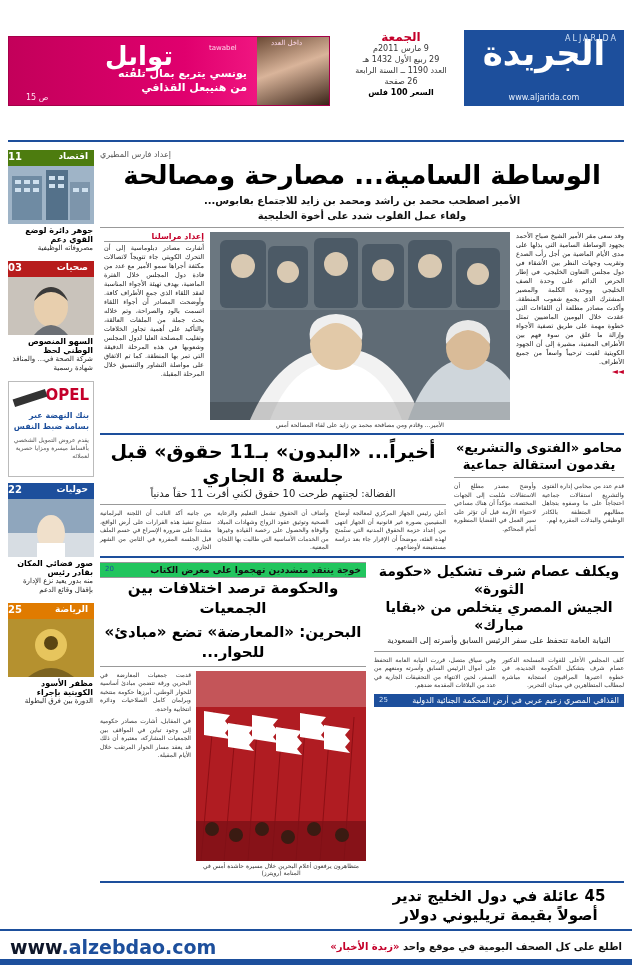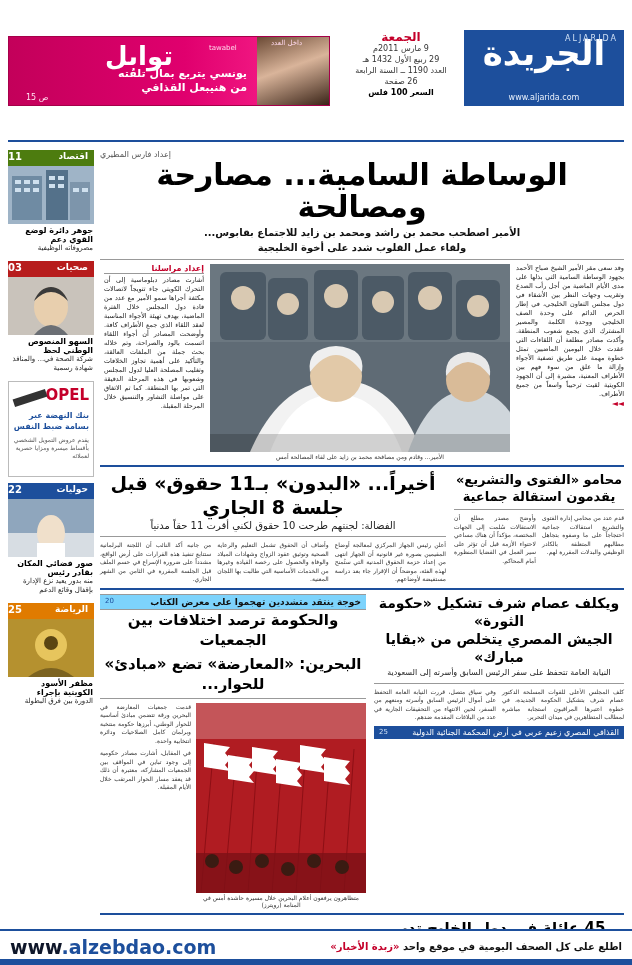--- a/index.html
+++ b/index.html
@@ -67,21 +67,21 @@
   }
   .adbox .logo{position:absolute;right:4px;top:4px;font-size:15px;font-weight:bold;color:#c4002a;}
   .adbox .t{position:absolute;right:4px;top:28px;width:78px;text-align:right;font-size:8px;font-weight:bold;color:#1d4f9c;line-height:11px;}
   .adbox .s{position:absolute;right:4px;bottom:16px;width:78px;text-align:right;font-size:6px;color:#555;line-height:8px;}
   .adbox .pen{position:absolute;left:4px;top:12px;width:34px;height:8px;background:#333;transform:rotate(-18deg);}
 
   
   .main{position:absolute;left:100px;top:150px;width:524px;}
   .hl-kicker{font-size:8px;color:#555;text-align:left;}
   .headline{
-    font-size:30px;font-weight:bold;color:#000;text-align:center;line-height:32px;
+    font-size:26px;font-weight:bold;color:#000;text-align:center;line-height:32px;
     margin:0 0 2px 0;
   }
   .subhead{font-size:10px;color:#111;text-align:center;line-height:15px;font-weight:bold;}
   .lede-img{width:300px;height:188px;display:block;}
   .imgcap{font-size:6px;color:#333;text-align:center;padding:1px 0;}
   .body-col{font-size:6.5px;line-height:9px;color:#222;text-align:justify;}
   .redtag{color:#c4002a;font-weight:bold;font-size:8px;text-align:right;}
   .sec-title{font-size:19px;font-weight:bold;text-align:center;line-height:24px;}
   .sec-sub{font-size:10px;text-align:center;color:#222;line-height:13px;}
   .hr-thin{height:1px;background:#999;margin:4px 0;}
@@ -333,21 +333,21 @@
           <div class="col tiny">كلف المجلس الأعلى للقوات المسلحة الدكتور عصام شرف بتشكيل الحكومة الجديدة، في خطوة اعتبرها المراقبون استجابة مباشرة لمطالب المتظاهرين في ميدان التحرير.</div>
           <div class="col tiny">وفي سياق متصل، قررت النيابة العامة التحفظ على أموال الرئيس السابق وأسرته ومنعهم من السفر، لحين الانتهاء من التحقيقات الجارية في عدد من البلاغات المقدمة ضدهم.</div>
         </div>
         <div class="bar-cap" style="margin-top:4px;">
           <span class="n">25</span>
           <span>القذافي المصري زعيم عربي في أرض المحكمة الجنائية الدولية</span>
         </div>
       </div>
 
       <div style="flex:1;">
-        <div class="bar-cap" style="background:#7dd3fc;color:#111;border-top:1px solid #999;border-bottom:1px solid #999;">
+        <div class="bar-cap" style="background:#22c55e;color:#111;border-top:1px solid #999;border-bottom:1px solid #999;">
           <span class="n" style="color:#1d4f9c;">20</span>
           <span style="font-weight:bold;font-size:9px;">خوجة ينتقد متشددين تهجموا على معرض الكتاب</span>
         </div>
         <div class="sec-title" style="font-size:15px;line-height:20px;">والحكومة ترصد اختلافات بين الجمعيات</div>
         <div class="sec-title" style="font-size:15px;line-height:20px;margin-top:4px;">البحرين: «المعارضة» تضع «مبادئ» للحوار...</div>
         <div class="hr-thin"></div>
         <div style="display:flex;gap:5px;">
           <div style="width:170px;">
             <svg class="flagimg" viewBox="0 0 170 190" preserveAspectRatio="none">
               <rect width="170" height="190" fill="#b01c22"></rect>

